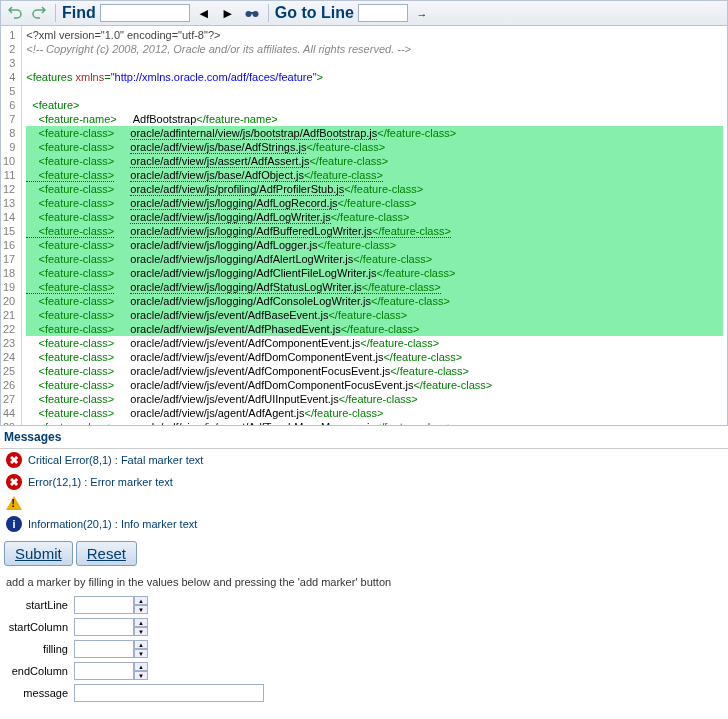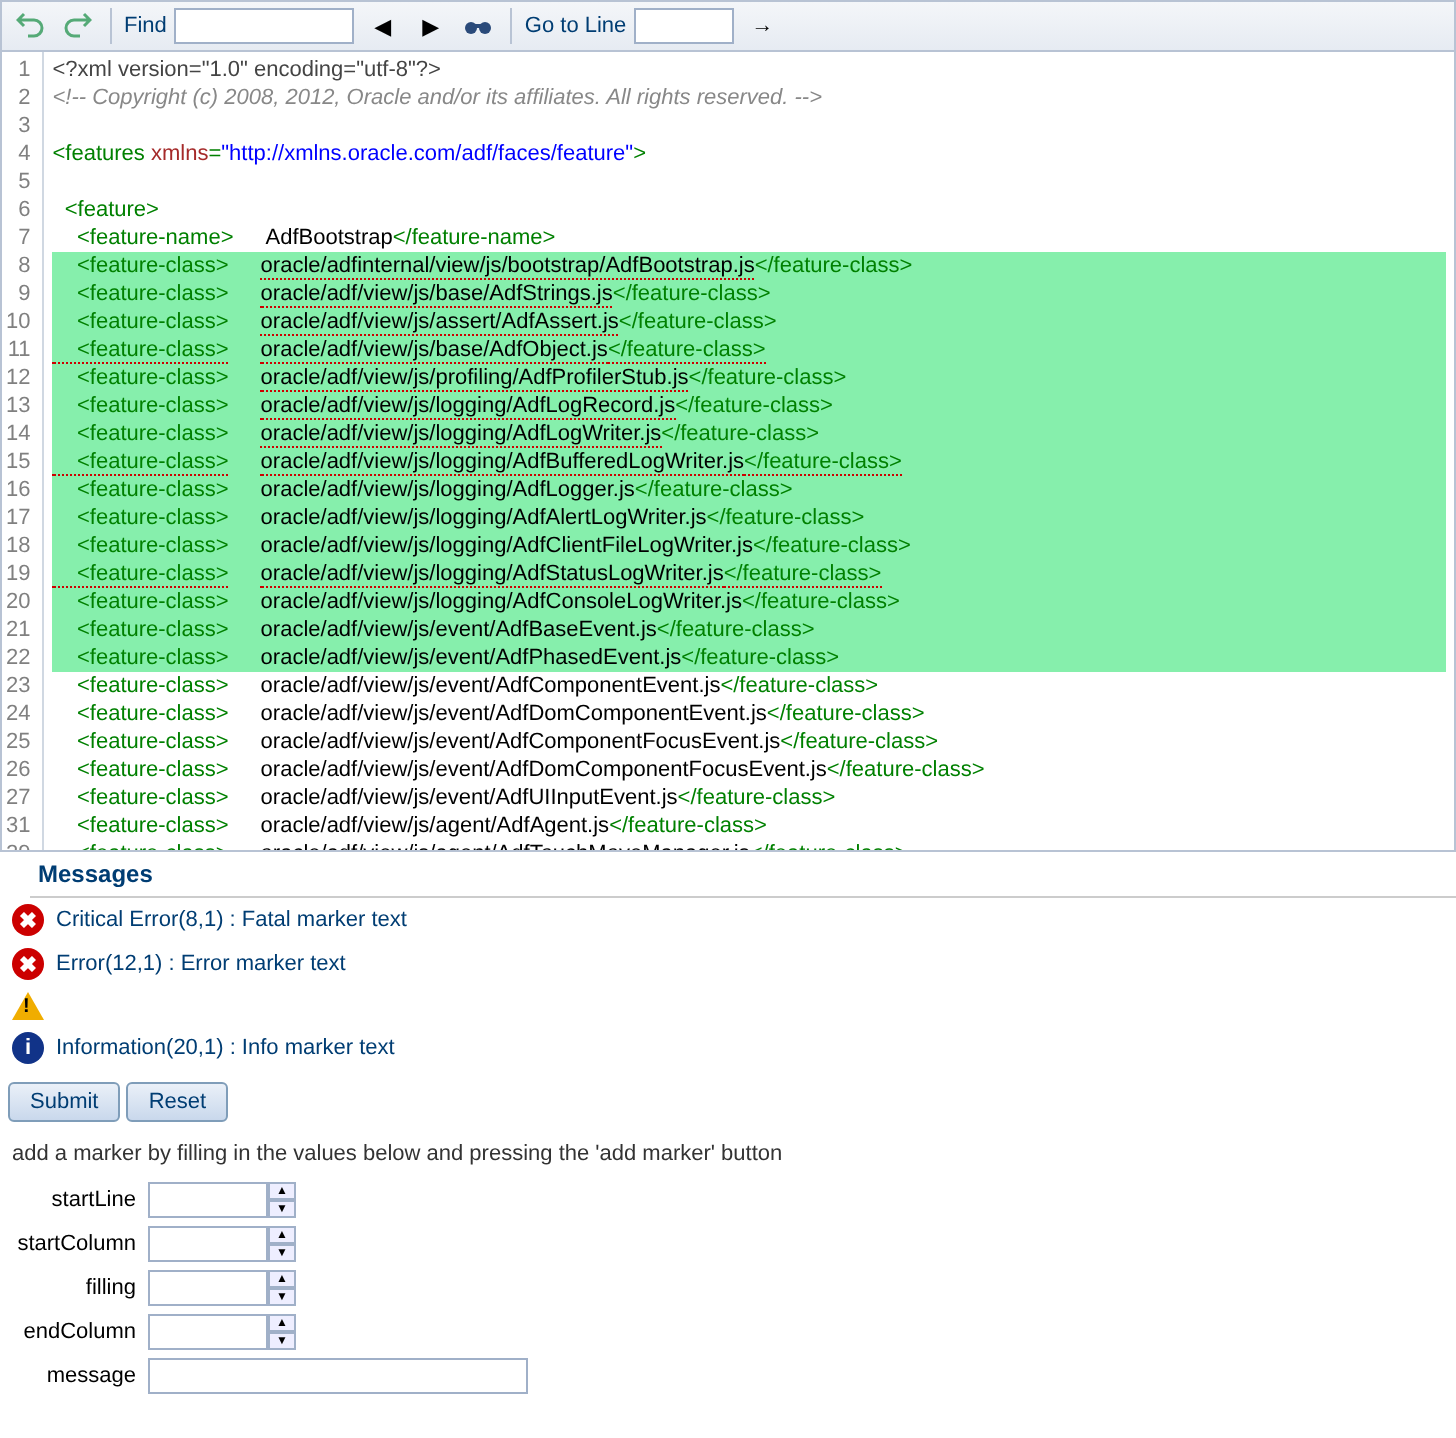--- a/index.html
+++ b/index.html
@@ -1,44 +1,44 @@
 <!DOCTYPE html>
 <html><head>
 <meta charset="utf-8">
 <style>
 * { box-sizing: border-box; margin: 0; padding: 0; font-family: Tahoma, Arial, sans-serif; }
 body { font-size: 11px; background: #fff; width: 728px; }
 .toolbar { display: flex; align-items: center; gap: 4px; padding: 2px 4px; background: linear-gradient(#f4f6f9, #e6ebf2); border: 1px solid #b8c3d4; }
 .tb-btn { width: 20px; height: 20px; display: flex; align-items: center; justify-content: center; border: 1px solid transparent; border-radius: 2px; cursor: pointer; }
 .tb-sep { width: 1px; height: 18px; background: #b8c3d4; margin: 0 2px; }
-.tb-label { color: #003d73; font-size: 11px; }
+.tb-label { color: #003d73; font-size: 16px; font-weight: bold; }
 .tb-input { width: 90px; height: 18px; border: 1px solid #a0b0c8; padding: 1px 3px; font-size: 11px; }
 .tb-input.sm { width: 50px; }
 .editor { display: flex; border: 1px solid #b8c3d4; border-top: none; height: 400px; overflow: hidden; }
 .gutter { background: #fff; border-right: 1px solid #d0d8e2; text-align: right; padding: 2px 6px 2px 2px; color: #808080; font: 11px/14px monospace; }
 .code { flex: 1; padding: 2px 4px; font: 11px/14px monospace; white-space: pre; overflow: auto; }
 .line { height: 14px; }
 .hl { background: #86efac; }
 .pi { color: #444; }
 .cm { color: #888; font-style: italic; }
 .tag { color: #008000; }
 .txt { color: #000; margin-left: 16px; }
 .attr { color: #a52a2a; }
 .val { color: #0000ff; }
 .wavy { border-bottom: 1px dotted #cc0000; }
-.messages-hdr { font-weight: bold; color: #003d73; padding: 4px; border-bottom: 1px solid #ccc; font-size: 12px; margin-left: 15px; }
+.messages-hdr { font-weight: bold; color: #003d73; padding: 4px; border-bottom: 1px solid #ccc; font-size: 12px; }
 .msg { display: flex; align-items: center; gap: 6px; padding: 3px 6px; color: #003d73; }
 .ico { width: 16px; height: 16px; border-radius: 50%; display: flex; align-items: center; justify-content: center; color: #fff; font-weight: bold; font-size: 11px; }
 .ico-crit { background: #c00; }
 .ico-err { background: #c00; }
 .ico-warn { width: 0; height: 0; border-left: 8px solid transparent; border-right: 8px solid transparent; border-bottom: 14px solid #f0ad00; border-radius: 0; position: relative; }
 .ico-warn::after { content: "!"; position: absolute; left: -2.5px; top: 2px; color: #000; font-size: 10px; font-weight: bold; }
 .ico-info { background: #138; }
 .btn-row { padding: 6px 4px; }
-.btn { padding: 3px 10px; background: linear-gradient(#eaf0f8,#c9d8ec); border: 1px solid #7f9db9; border-radius: 3px; cursor: pointer; font-size: 11px; color: #003d73; }
+.btn { padding: 3px 10px; background: linear-gradient(#eaf0f8,#c9d8ec); border: 1px solid #7f9db9; border-radius: 3px; cursor: pointer; font-size: 15px; color: #003d73; text-decoration: underline; }
 .help { padding: 4px 6px; color: #333; font-size: 11px; }
 .form { padding: 4px; }
 .form-row { display: flex; align-items: center; margin-bottom: 4px; }
 .form-row label { width: 70px; text-align: right; padding-right: 6px; font-size: 11px; }
 .spin { display: flex; }
 .spin input { width: 60px; height: 18px; border: 1px solid #a0b0c8; padding: 1px 3px; font-size: 11px; }
 .spin .spinbtns { display: flex; flex-direction: column; }
 .spin .sb { width: 14px; height: 9px; border: 1px solid #a0b0c8; font-size: 6px; display: flex; align-items: center; justify-content: center; cursor: pointer; background: #eef; line-height: 6px; }
 select { border: 1px solid #a0b0c8; font-size: 11px; height: 18px; }
 .msg-inp { width: 190px; height: 18px; border: 1px solid #a0b0c8; padding: 1px 3px; font-size: 11px; }
@@ -97,21 +97,21 @@
       <div class="line">18</div>
       <div class="line">19</div>
       <div class="line">20</div>
       <div class="line">21</div>
       <div class="line">22</div>
       <div class="line">23</div>
       <div class="line">24</div>
       <div class="line">25</div>
       <div class="line">26</div>
       <div class="line">27</div>
-      <div class="line">31</div>
+      <div class="line">44</div>
       <div class="line">29</div>
     </div>
   <div class="code" id="code"><div class="line"><span class="pi">&lt;?xml version="1.0" encoding="utf-8"?&gt;</span></div><div class="line"><span class="cm">&lt;!-- Copyright (c) 2008, 2012, Oracle and/or its affiliates. All rights reserved. --&gt;</span></div><div class="line"><span class=""></span></div><div class="line"><span class="tag">&lt;features </span><span class="attr">xmlns</span><span class="tag">=</span><span class="val">"http://xmlns.oracle.com/adf/faces/feature"</span><span class="tag">&gt;</span></div><div class="line"><span class=""></span></div><div class="line"><span class="tag">  &lt;feature&gt;</span></div><div class="line"><span class="tag">    &lt;feature-name&gt;</span><span class="txt">AdfBootstrap</span><span class="tag">&lt;/feature-name&gt;</span></div><div class="line hl"><span class="tag">    &lt;feature-class&gt;</span><span class="txt wavy">oracle/adfinternal/view/js/bootstrap/AdfBootstrap.js</span><span class="tag">&lt;/feature-class&gt;</span></div><div class="line hl"><span class="tag">    &lt;feature-class&gt;</span><span class="txt wavy">oracle/adf/view/js/base/AdfStrings.js</span><span class="tag">&lt;/feature-class&gt;</span></div><div class="line hl"><span class="tag">    &lt;feature-class&gt;</span><span class="txt wavy">oracle/adf/view/js/assert/AdfAssert.js</span><span class="tag">&lt;/feature-class&gt;</span></div><div class="line hl"><span class="tag wavy">    &lt;feature-class&gt;</span><span class="txt wavy">oracle/adf/view/js/base/AdfObject.js</span><span class="tag wavy">&lt;/feature-class&gt;</span></div><div class="line hl"><span class="tag">    &lt;feature-class&gt;</span><span class="txt wavy">oracle/adf/view/js/profiling/AdfProfilerStub.js</span><span class="tag">&lt;/feature-class&gt;</span></div><div class="line hl"><span class="tag">    &lt;feature-class&gt;</span><span class="txt wavy">oracle/adf/view/js/logging/AdfLogRecord.js</span><span class="tag">&lt;/feature-class&gt;</span></div><div class="line hl"><span class="tag">    &lt;feature-class&gt;</span><span class="txt wavy">oracle/adf/view/js/logging/AdfLogWriter.js</span><span class="tag">&lt;/feature-class&gt;</span></div><div class="line hl"><span class="tag wavy">    &lt;feature-class&gt;</span><span class="txt wavy">oracle/adf/view/js/logging/AdfBufferedLogWriter.js</span><span class="tag wavy">&lt;/feature-class&gt;</span></div><div class="line hl"><span class="tag">    &lt;feature-class&gt;</span><span class="txt">oracle/adf/view/js/logging/AdfLogger.js</span><span class="tag">&lt;/feature-class&gt;</span></div><div class="line hl"><span class="tag">    &lt;feature-class&gt;</span><span class="txt">oracle/adf/view/js/logging/AdfAlertLogWriter.js</span><span class="tag">&lt;/feature-class&gt;</span></div><div class="line hl"><span class="tag">    &lt;feature-class&gt;</span><span class="txt">oracle/adf/view/js/logging/AdfClientFileLogWriter.js</span><span class="tag">&lt;/feature-class&gt;</span></div><div class="line hl"><span class="tag wavy">    &lt;feature-class&gt;</span><span class="txt wavy">oracle/adf/view/js/logging/AdfStatusLogWriter.js</span><span class="tag wavy">&lt;/feature-class&gt;</span></div><div class="line hl"><span class="tag">    &lt;feature-class&gt;</span><span class="txt">oracle/adf/view/js/logging/AdfConsoleLogWriter.js</span><span class="tag">&lt;/feature-class&gt;</span></div><div class="line hl"><span class="tag">    &lt;feature-class&gt;</span><span class="txt">oracle/adf/view/js/event/AdfBaseEvent.js</span><span class="tag">&lt;/feature-class&gt;</span></div><div class="line hl"><span class="tag">    &lt;feature-class&gt;</span><span class="txt">oracle/adf/view/js/event/AdfPhasedEvent.js</span><span class="tag">&lt;/feature-class&gt;</span></div><div class="line"><span class="tag">    &lt;feature-class&gt;</span><span class="txt">oracle/adf/view/js/event/AdfComponentEvent.js</span><span class="tag">&lt;/feature-class&gt;</span></div><div class="line"><span class="tag">    &lt;feature-class&gt;</span><span class="txt">oracle/adf/view/js/event/AdfDomComponentEvent.js</span><span class="tag">&lt;/feature-class&gt;</span></div><div class="line"><span class="tag">    &lt;feature-class&gt;</span><span class="txt">oracle/adf/view/js/event/AdfComponentFocusEvent.js</span><span class="tag">&lt;/feature-class&gt;</span></div><div class="line"><span class="tag">    &lt;feature-class&gt;</span><span class="txt">oracle/adf/view/js/event/AdfDomComponentFocusEvent.js</span><span class="tag">&lt;/feature-class&gt;</span></div><div class="line"><span class="tag">    &lt;feature-class&gt;</span><span class="txt">oracle/adf/view/js/event/AdfUIInputEvent.js</span><span class="tag">&lt;/feature-class&gt;</span></div><div class="line"><span class="tag">    &lt;feature-class&gt;</span><span class="txt">oracle/adf/view/js/agent/AdfAgent.js</span><span class="tag">&lt;/feature-class&gt;</span></div><div class="line"><span class="tag">    &lt;feature-class&gt;</span><span class="txt">oracle/adf/view/js/agent/AdfTouchMoveManager.js</span><span class="tag">&lt;/feature-class&gt;</span></div></div>
 </div>
 
 <div class="messages-hdr">Messages</div>
 <div id="msgs">
     <div class="msg">
       <span class="ico ico-crit">✖</span>
       <span>Critical Error(8,1) : Fatal marker text</span>

